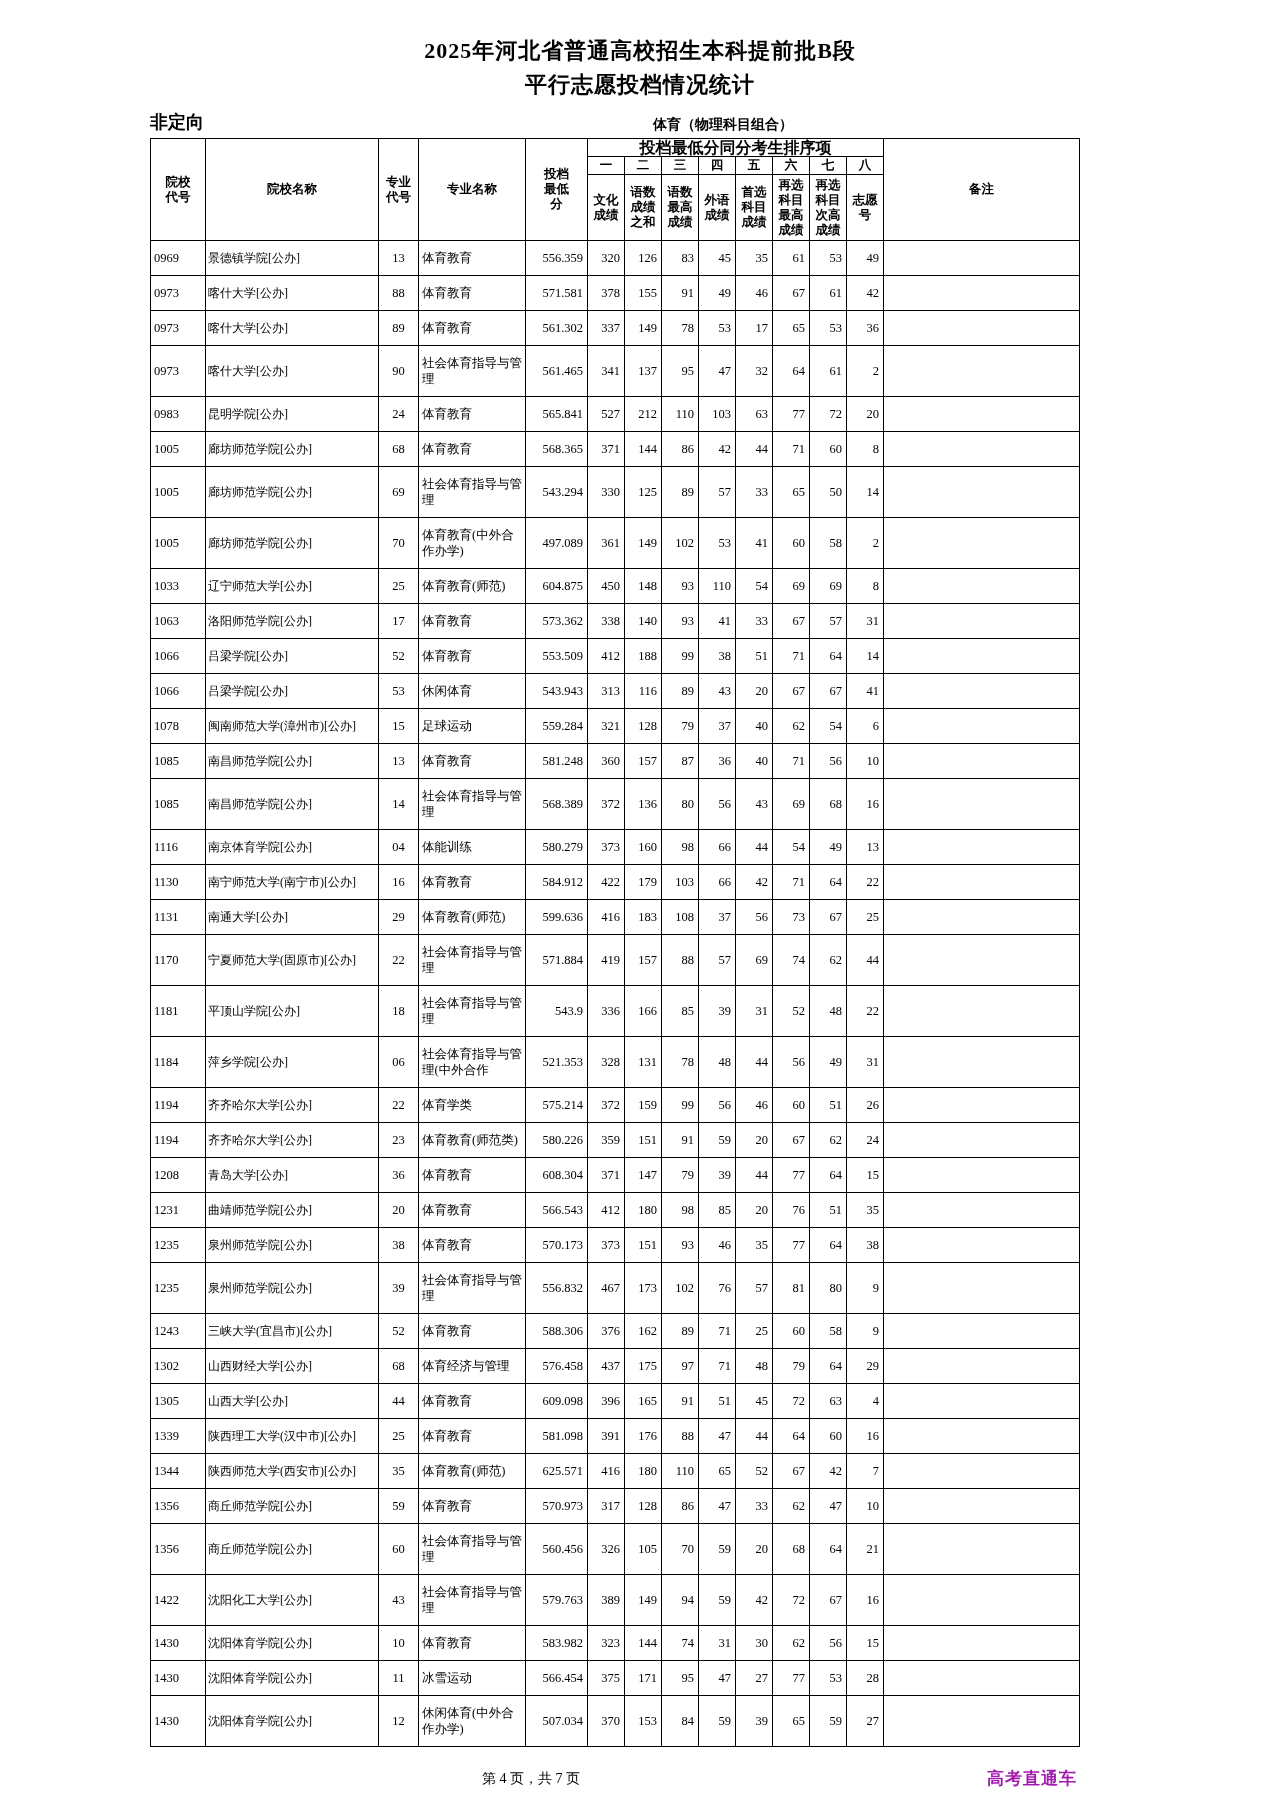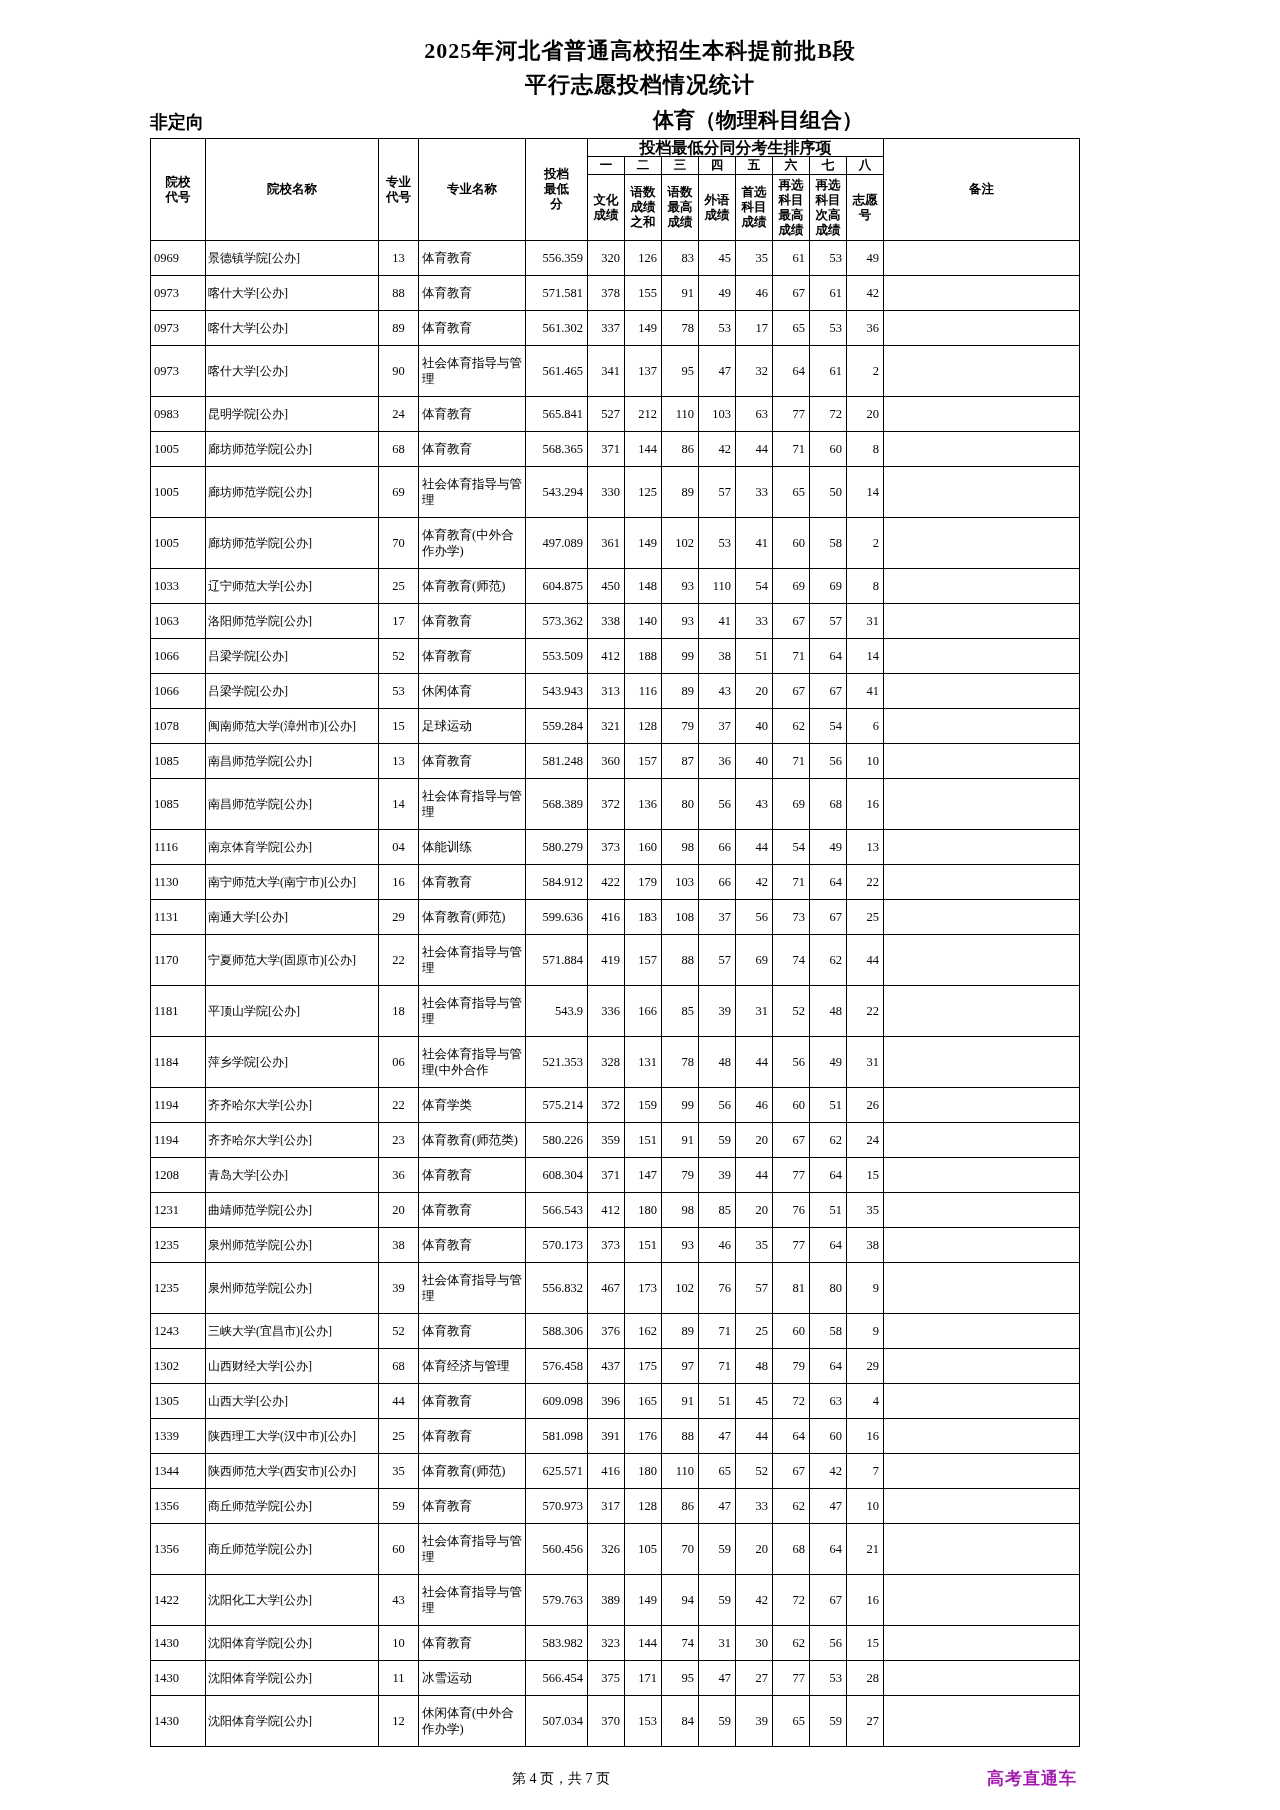--- a/index.html
+++ b/index.html
@@ -6,21 +6,21 @@
   html,body { background:#ffffff; }
   .page {
     width:1280px; height:1810px; position:relative; background:#fff;
     font-family:"Liberation Serif","DejaVu Serif",serif; color:#000;
     overflow:hidden;
   }
   .titles { padding-top:34px; text-align:center; }
   .title-line { font-size:22px; font-weight:bold; line-height:34px; letter-spacing:1px; }
   .labels-row { position:relative; height:28px; margin-top:6px; }
   .category-label { position:absolute; left:150px; bottom:2px; font-size:18px; font-weight:bold; }
-  .subject-label { position:absolute; left:653px; bottom:2px; font-size:21px; font-weight:bold; }
+  .subject-label { position:absolute; left:653px; bottom:2px; font-size:14px; font-weight:bold; }
 
   table.adm {
     border-collapse:collapse; table-layout:fixed;
     width:929px; margin-left:150px; margin-top:2px;
     font-size:12.5px;
   }
   table.adm th, table.adm td {
     border:1px solid #000; vertical-align:middle;
     overflow:hidden; word-break:break-all;
   }
@@ -32,21 +32,21 @@
 
   tbody td { padding:9px 3px; line-height:16px; }
   td.code  { text-align:left; padding-left:3px; }
   td.name  { text-align:left; white-space:nowrap; font-size:12px; padding-left:2px;margin-top:32px; }
   td.mcode { text-align:center; }
   td.mname { text-align:left; padding-left:3px; }
   td.score { text-align:right; padding-right:4px; }
   td.num   { text-align:right; padding-right:4px; }
   td.remark{ }
 
-  .footer-page { position:absolute; left:512px; bottom:22px; font-size:14px; }
+  .footer-page { position:absolute; left:482px; bottom:22px; font-size:14px; }
   .watermark  { position:absolute; right:203px; bottom:20px; font-size:17px; color:#a21caf; font-weight:bold; letter-spacing:1px; }
 </style>
 </head>
 <body>
 
 <div class="page">
 
   <div class="titles">
     <div class="title-line">2025年河北省普通高校招生本科提前批B段</div>
     <div class="title-line">平行志愿投档情况统计</div>

